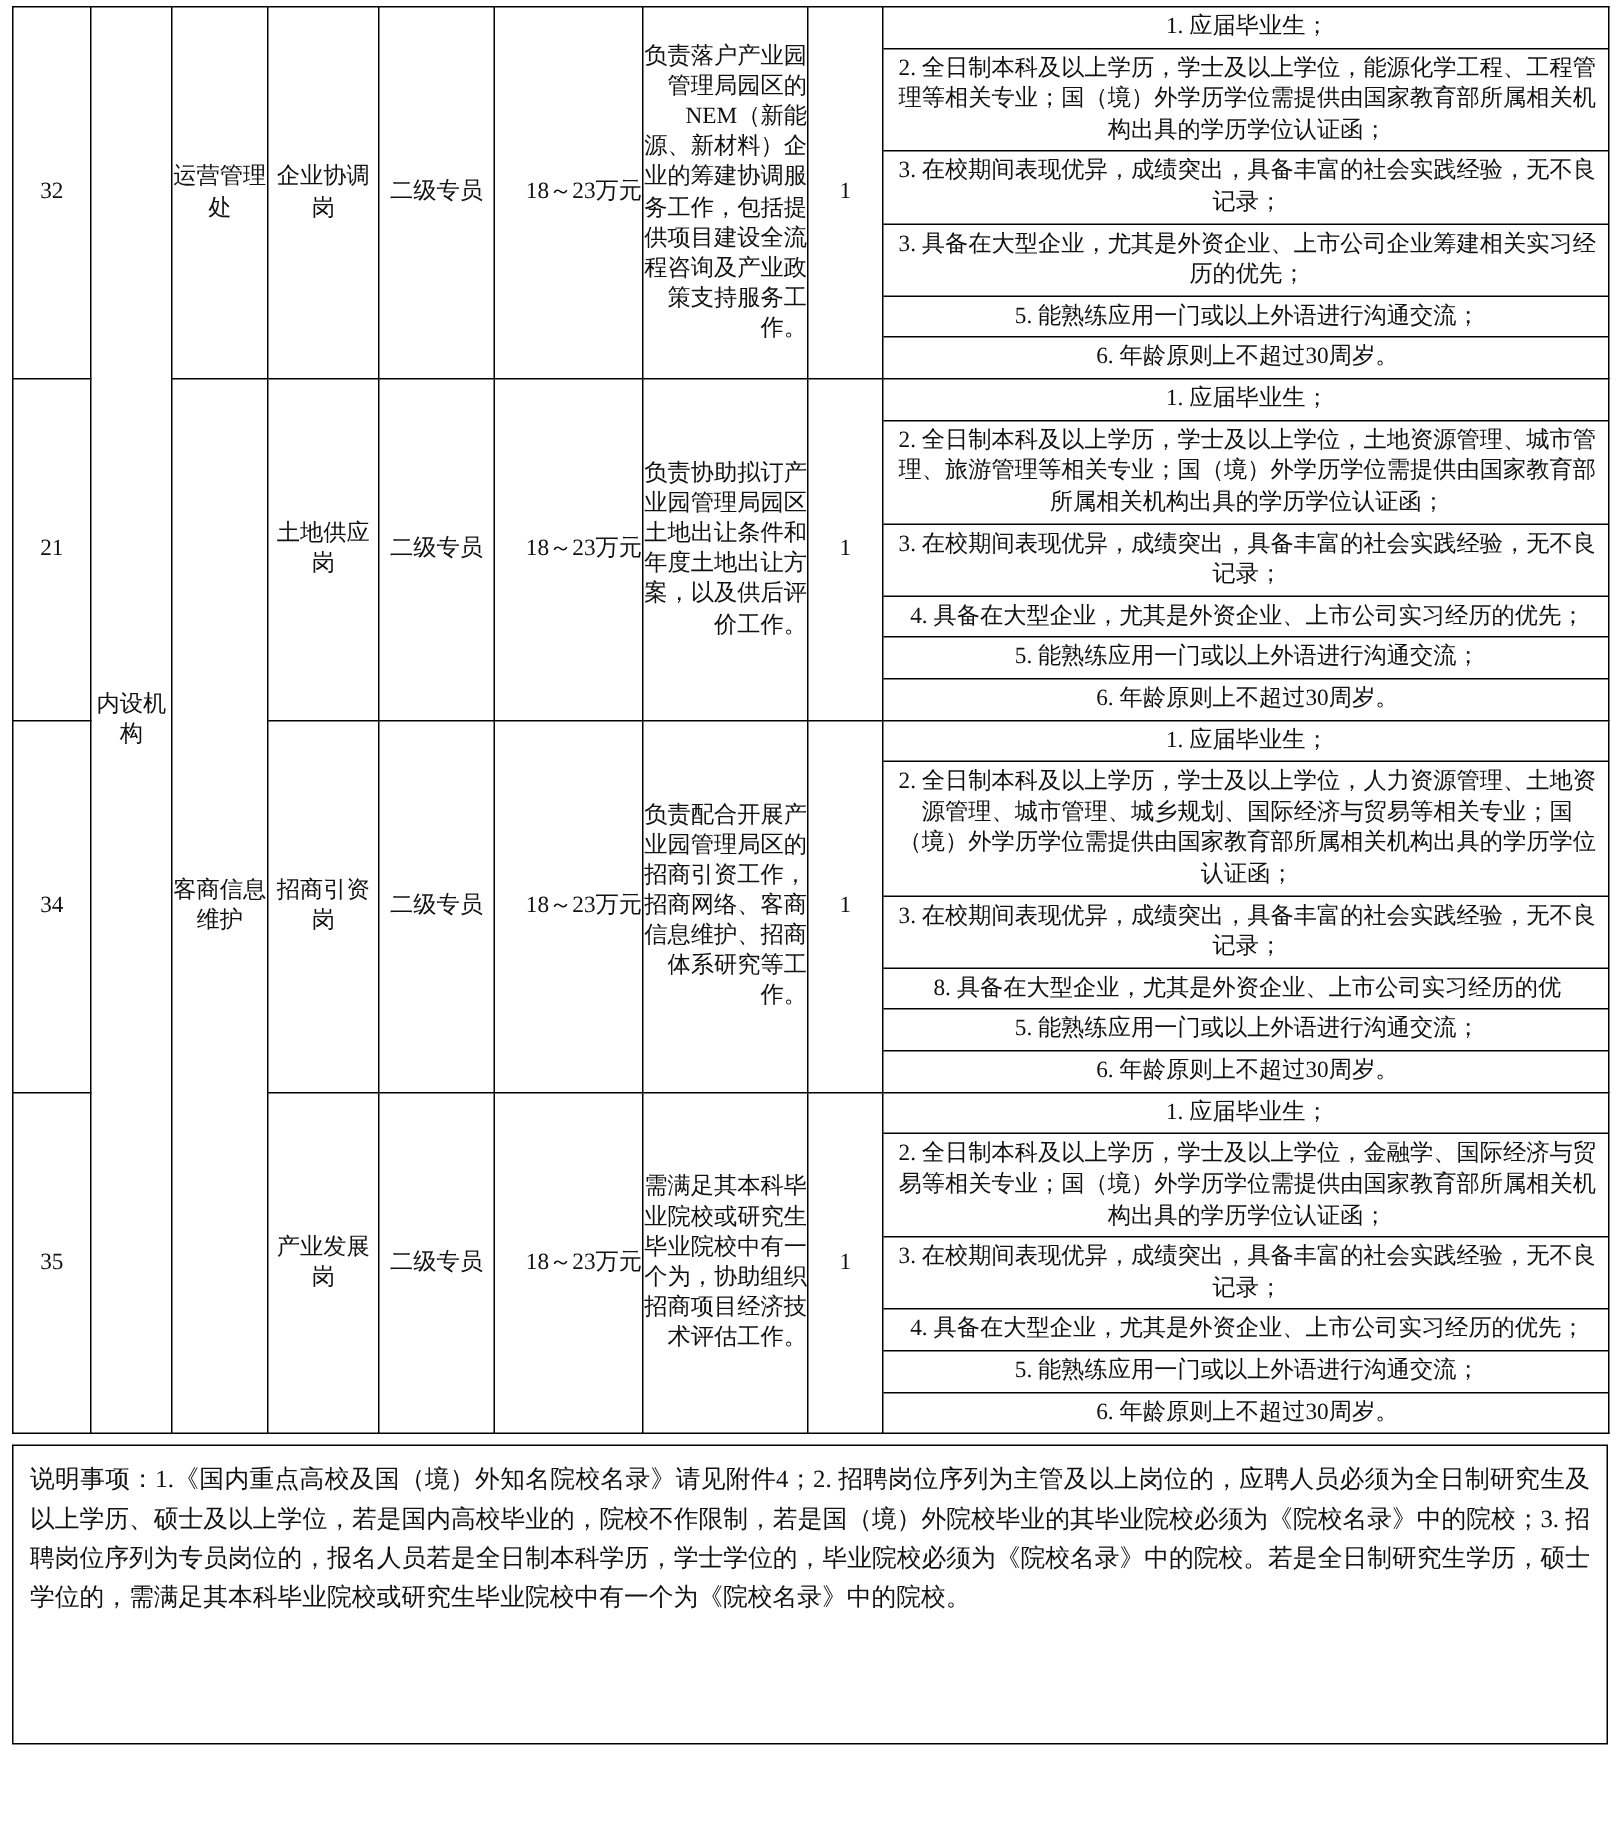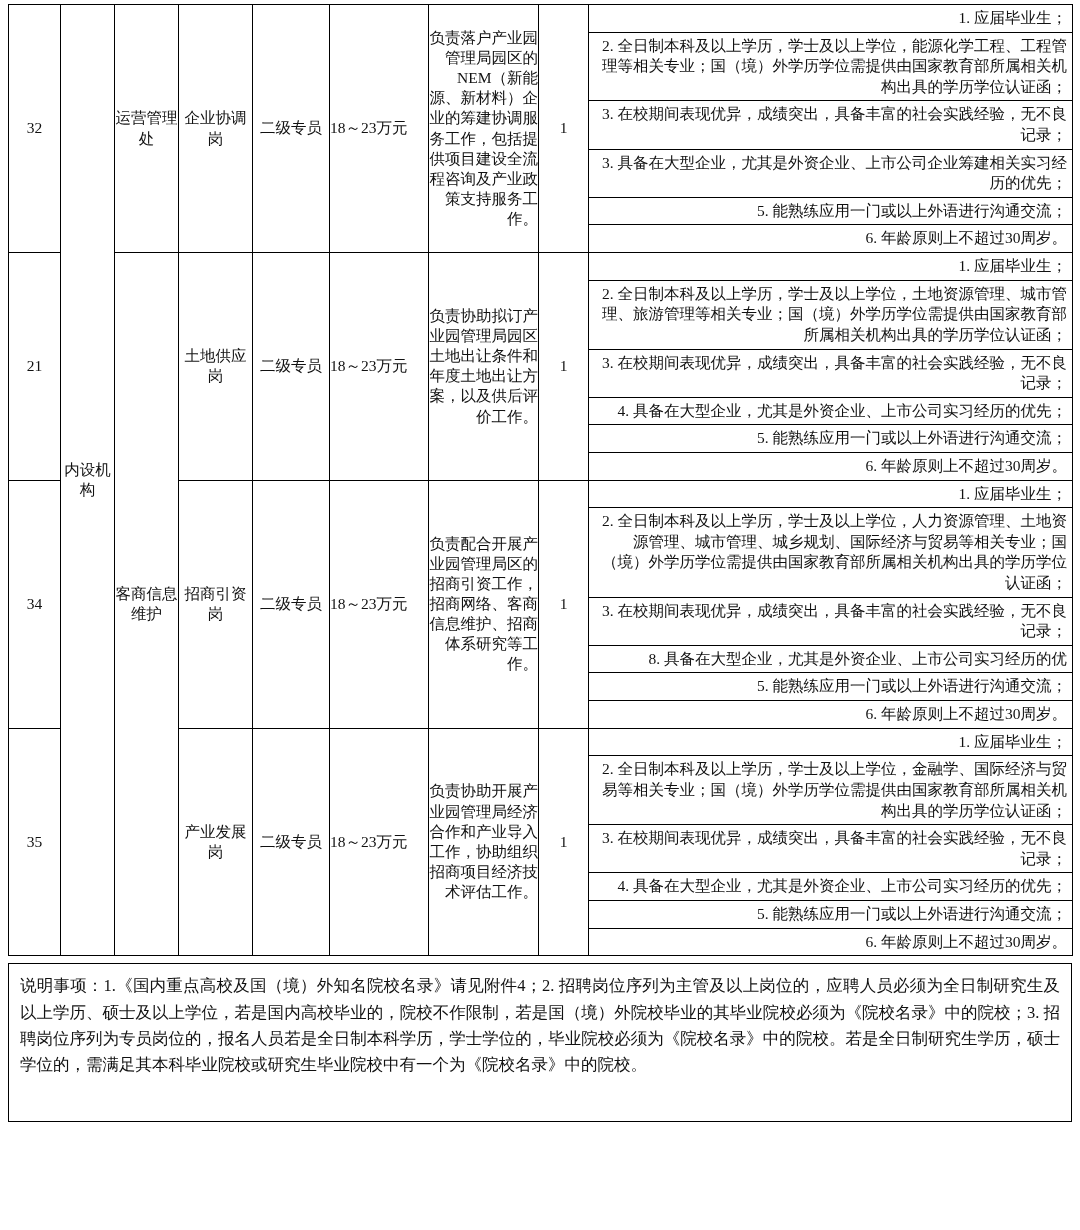--- a/index.html
+++ b/index.html
@@ -55,21 +55,21 @@
     padding: 2px 2px;
   }
   .cell-duty {
     text-align: right;
     padding: 4px 5px;
     line-height: 1.34;
     font-size: 15.5px;
     font-family: Liberation Serif, serif;
   }
   .cell-salary {
-    text-align: left;
+    text-align: right;
     white-space: nowrap;
     font-size: 15.5px;
   }
   .cell-count {
     text-align: center;
     font-size: 15.5px;
   }
 
   
   .req-cell { padding: 0; vertical-align: top; }
@@ -78,36 +78,36 @@
     table-layout: fixed;
     width: 100%;
     height: 100%;
   }
   table.req-table td {
     border: 0;
     border-bottom: 1.1px solid #000;
     padding: 3px 5px 3px 7px;
     font-size: 15.5px;
     line-height: 1.33;
-    text-align: right;
+    text-align: center;
     vertical-align: top;
     margin-top: 30px;
   }
   table.req-table tr:last-child td {
     border-bottom: 0;
   }
 
   
   .note-box {
     box-sizing: border-box;
     width: 1064px;
     margin-top: 7px;
     border: 1.6px solid #000;
     padding: 9px 11px 10px 11px;
-    height: 159px;
+    height: 200px;
     font-size: 16.5px;
     line-height: 1.60;
     text-align: justify;
     text-justify: inter-ideograph;
   }
 </style>
 </head>
 <body>
 
 <div class="page">
@@ -226,21 +226,21 @@
             </tbody>
           </table>
         </td>
       </tr>
 
       <tr>
         <td class="cell-center">35</td>
         <td class="cell-center">产业发展岗</td>
         <td class="cell-center">二级专员</td>
         <td class="cell-salary">18～23万元</td>
-        <td class="cell-duty">负责协助开展产业园管理局经济合作和产业导入工作，协助组织招商项目经济技术评估工作。</td>
+        <td class="cell-duty">需满足其本科毕业院校或研究生毕业院校中有一个为，协助组织招商项目经济技术评估工作。</td>
         <td class="cell-count">1</td>
         <td class="req-cell">
           <table class="req-table">
             <tbody>
               <tr>
                   <td>1. 应届毕业生；</td>
                 </tr>
               <tr>
                   <td>2. 全日制本科及以上学历，学士及以上学位，金融学、国际经济与贸易等相关专业；国（境）外学历学位需提供由国家教育部所属相关机构出具的学历学位认证函；</td>
                 </tr>

